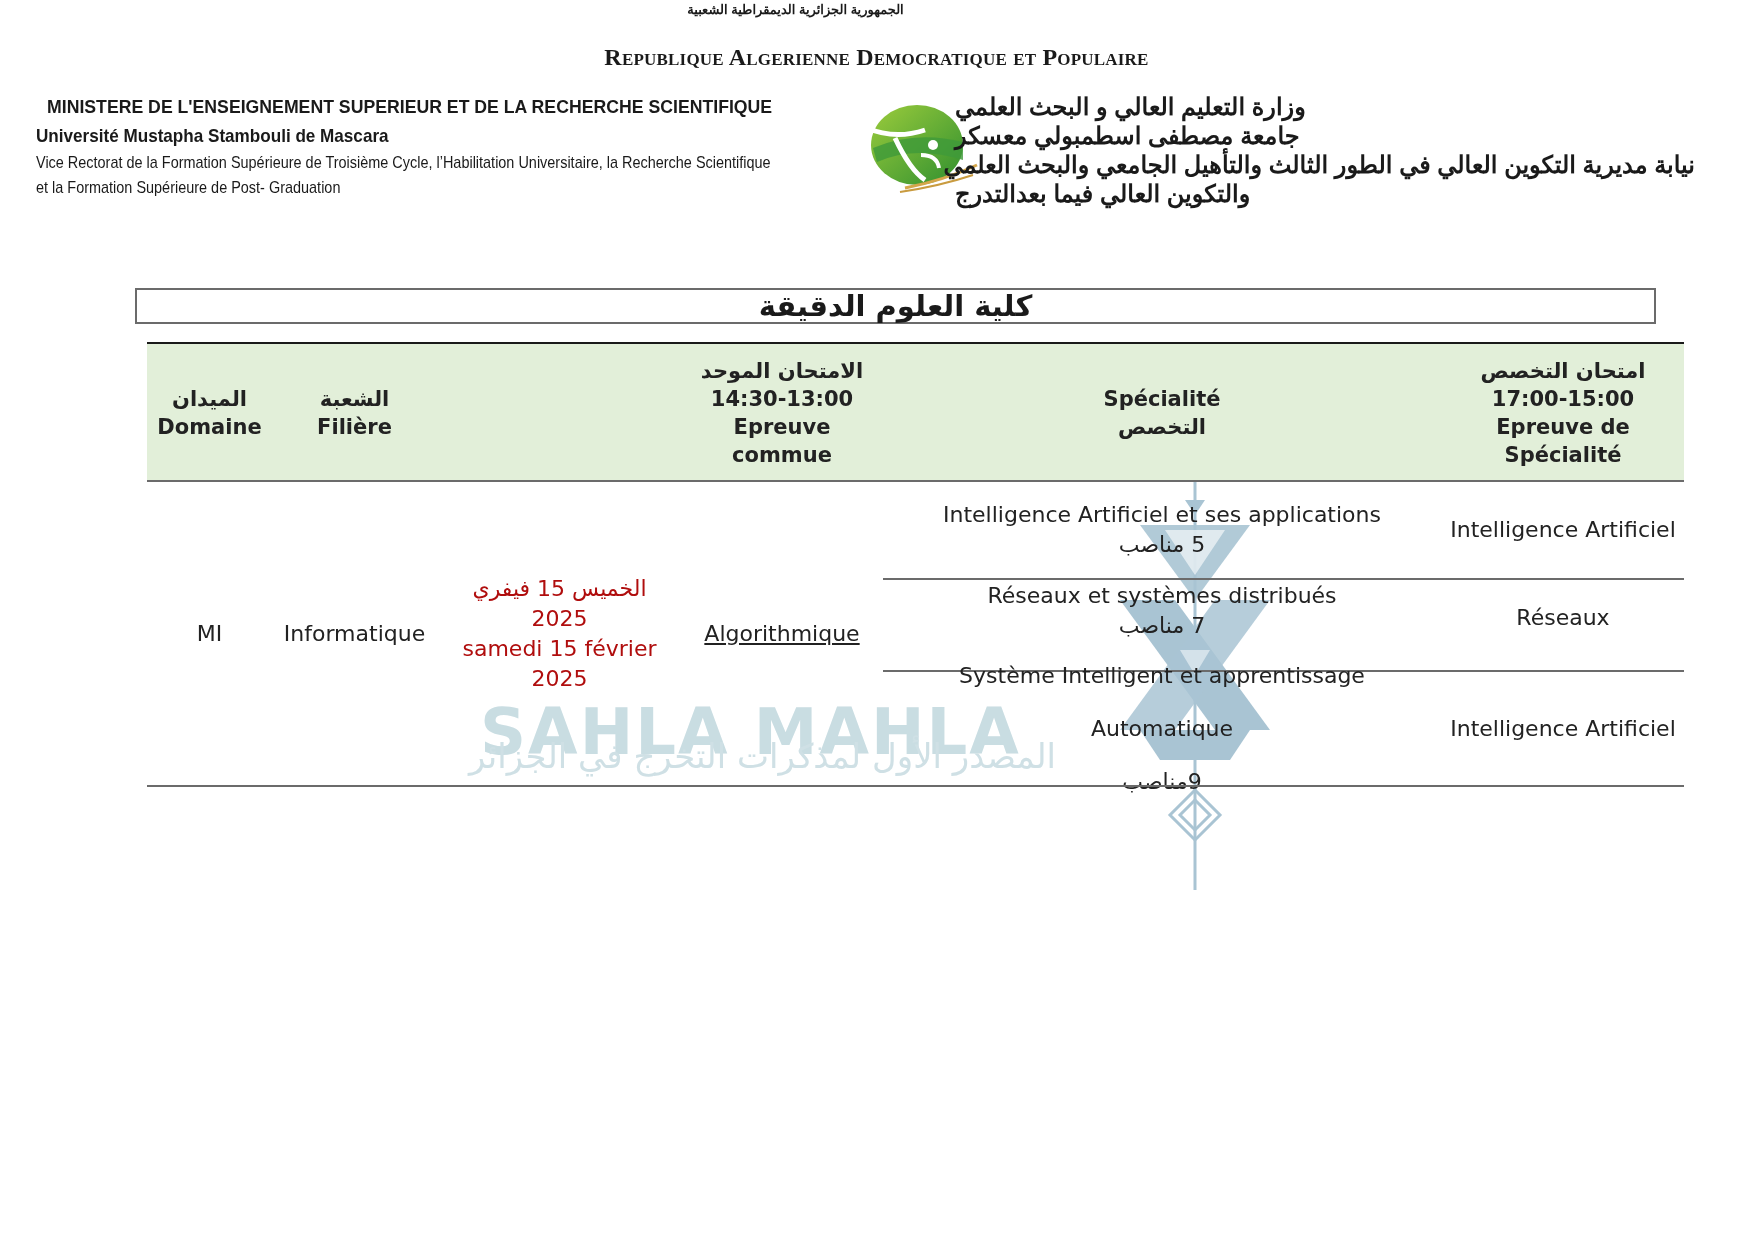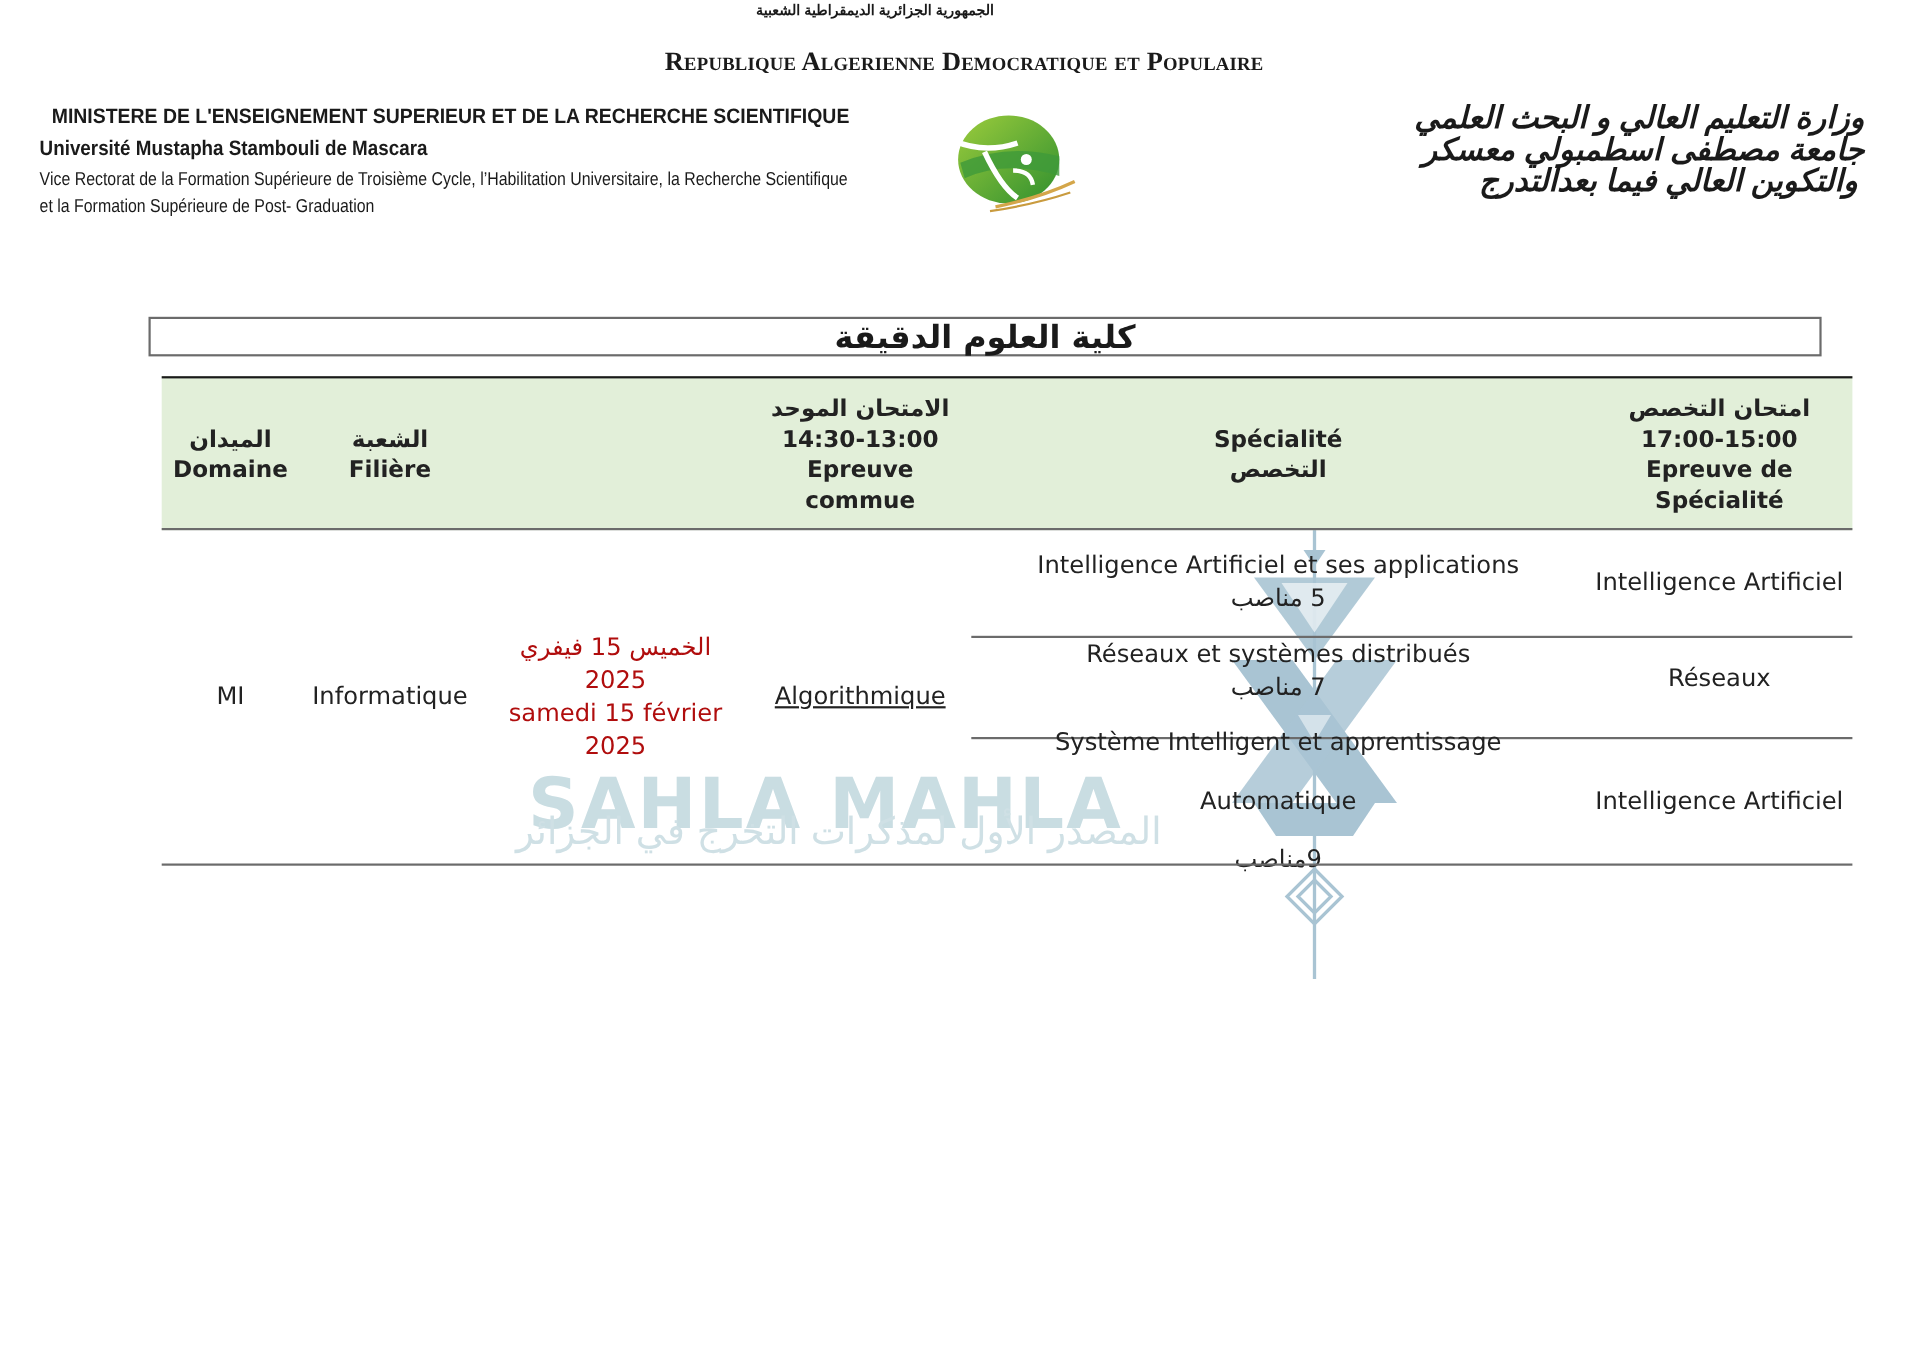--- a/index.html
+++ b/index.html
@@ -17,21 +17,21 @@
   .hdr-left { left: 36px; top: 96px; width: 800px; }
   .hl-1 { font-family: "Liberation Sans", sans-serif; font-weight: bold; font-size: 19px; transform: scaleX(0.93); transform-origin: left; white-space: nowrap; margin-left: 11px; }
   .hl-2 { font-family: "Liberation Sans", sans-serif; font-weight: bold; font-size: 19px; transform: scaleX(0.9); transform-origin: left; white-space: nowrap; margin-top: 7px; }
   .hl-3, .hl-4 { font-family: "Liberation Sans", sans-serif; font-size: 17px; transform: scaleX(0.85); transform-origin: left; white-space: nowrap; margin-top: 6px; }
   .hl-4 { margin-top: 5px; }
 
   
   .logo { left: 855px; top: 100px; width: 125px; height: 95px; }
 
   
-  .hdr-right { right: 58px; top: 92px; width: 740px; direction: rtl; text-align: right; font-family: "Liberation Sans", sans-serif; font-weight: bold; font-size: 28px; line-height: 29px; font-style: italic; }
+  .hdr-right { right: 58px; top: 92px; width: 740px; direction: rtl; text-align: left; font-family: "Liberation Sans", sans-serif; font-weight: bold; font-size: 24px; line-height: 29px; }
   .hdr-right div { white-space: nowrap; }
   .hr-4 { padding-right: 6px; }
 
   
   .faculty { left: 135px; top: 288px; width: 1521px; height: 36px; border: 2px solid #6b6b6b; box-sizing: border-box;
     text-align: center; direction: rtl; font-weight: bold; font-size: 29px; line-height: 32px; }
 
   
   .tbl { left: 147px; top: 342px; width: 1537px; }
   .thead { position: absolute; left: 0; top: 0; width: 1537px; height: 140px; background: #e2efd9; border-top: 2px solid #1a1a1a; border-bottom: 2px solid #6b6b6b; box-sizing: border-box; }
@@ -99,20 +99,21 @@
     <path d="M40 38 Q55 70 70 80" stroke="#ffffff" stroke-width="5" fill="none"></path>
     <circle cx="78" cy="45" r="5" fill="#ffffff"></circle>
     <path d="M66 55 Q82 55 84 68" stroke="#ffffff" stroke-width="4" fill="none"></path>
     <path d="M50 88 Q90 80 122 65" stroke="#d4a64a" stroke-width="3" fill="none"></path>
     <path d="M45 92 Q85 86 118 75" stroke="#c99b3f" stroke-width="2" fill="none"></path>
   </svg>
 
   <div class="abs hdr-right">
     <div>وزارة التعليم  العالي و البحث العلمي</div>
     <div>جامعة مصطفى اسطمبولي معسكر</div>
+    <div>نيابة مديرية التكوين العالي في الطور الثالث والتأهيل الجامعي والبحث العلمي</div>
     <div class="hr-4">والتكوين العالي فيما بعدالتدرج</div>
   </div>
 
   <div class="abs faculty">كلية العلوم الدقيقة</div>
 
   <div class="abs tbl">
     <div class="thead">
       <div class="th" style="left:0;width:125px;">
         <span class="rtl">الميدان</span>
         <span>Domaine</span>

